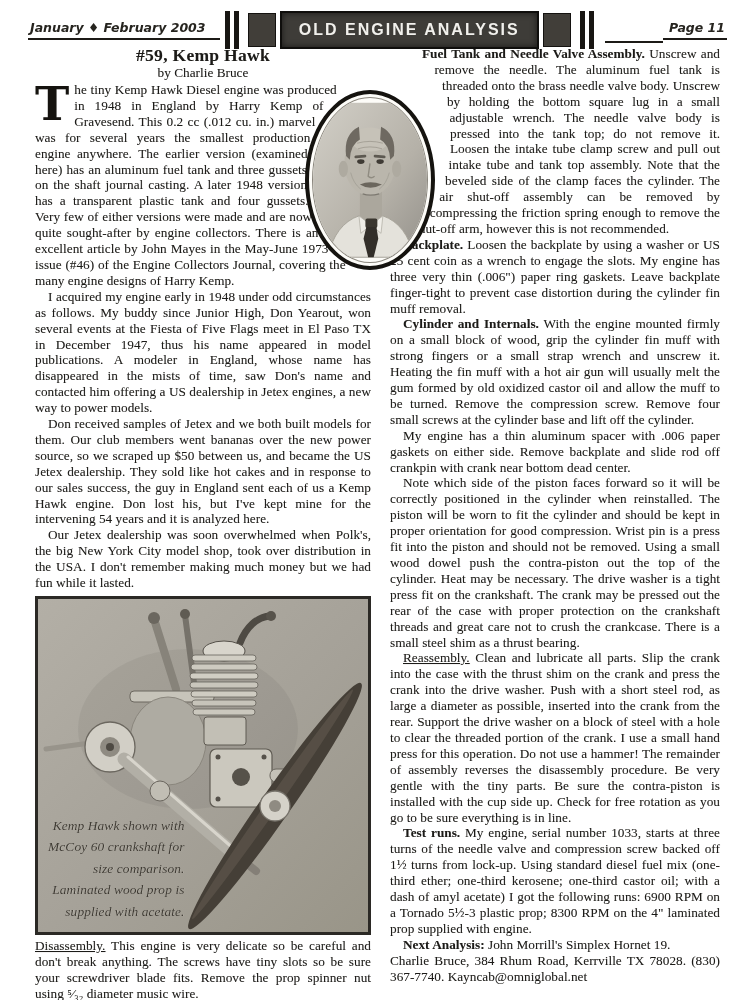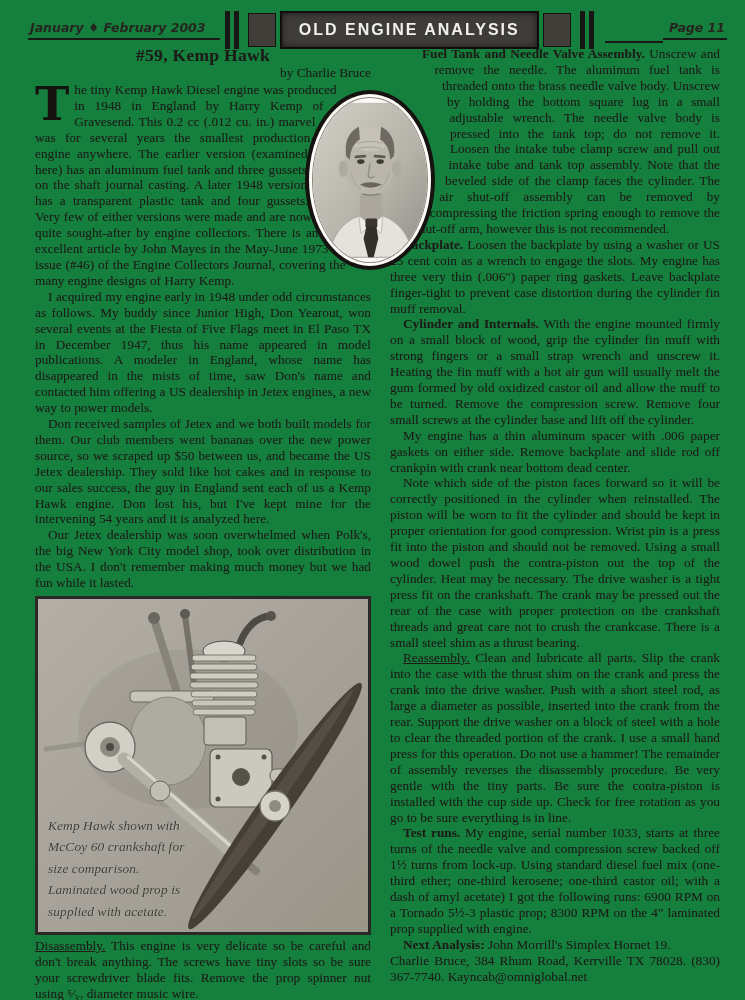--- a/index.html
+++ b/index.html
@@ -1,18 +1,18 @@
 <!DOCTYPE html>
 <html><head>
 <meta charset="utf-8">
 <style>
   html,body{margin:0;padding:0;background:#e8e8e6;}
   .page{
     position:relative;width:745px;height:1000px;margin:0 auto;
-    background:#15803d;color:#1c1b18;
+    background:#ffffff;color:#1c1b18;
     font-family:"Liberation Serif","DejaVu Serif",serif;
     overflow:hidden;
   }
   
   .hdr{position:absolute;top:10px;left:28px;right:18px;height:40px;display:flex;align-items:center;}
   .issue{
     font-family:"DejaVu Sans","Liberation Sans",sans-serif;font-style:italic;font-weight:bold;
     font-size:12.5px;color:#26241f;border-bottom:2px solid #1c1a16;padding:0 14px 3px 2px;white-space:nowrap;
   }
   .bars{display:flex;gap:4px;margin:0 5px;}
@@ -37,21 +37,21 @@
   .col{font-size:13.2px;line-height:15.9px;text-align:justify;letter-spacing:.05px;
        text-shadow:.2px .2px 0 rgba(30,28,24,.25);}
   .col-left{width:336px;flex:none;}
   .col-right{flex:1;}
   .col p{margin:0;text-indent:13px;}
   .col p.noindent{text-indent:0;}
   h1.title{
     margin:0;text-align:center;font-size:17.5px;line-height:19px;font-weight:bold;
     font-family:"Liberation Serif","DejaVu Serif",serif;letter-spacing:.3px;text-indent:0;
   }
-  .byline{text-align:right;font-size:13.2px;line-height:15px;margin-bottom:2px;}
+  .byline{text-align:center;font-size:13.2px;line-height:15px;margin-bottom:2px;}
   .dropcap{
     float:left;font-family:"DejaVu Serif","Liberation Serif",serif;font-weight:bold;
     font-size:46px;line-height:40px;padding:2px 5px 0 0;color:#15130f;
   }
   .lead-b{font-weight:bold;margin-top:36px;}
   .lead-u{text-decoration:underline;}
   
   .shim-l{float:right;width:64px;height:184px;margin-top:8px;
           shape-outside:ellipse(68px 92px at 68px 92px);}
   .shim-r{float:left;width:60px;height:184px;margin-top:44px;
@@ -62,21 +62,21 @@
     border:4px solid #15130f;border-radius:50%;padding:3px;background:#fdfcf8;z-index:5;
   }
   .portrait .ph{width:100%;height:100%;border-radius:50%;overflow:hidden;border:1px solid #8a867d;box-sizing:border-box;}
   .portrait svg{display:block;width:100%;height:100%;}
   
   figure.engine{margin:5px 0 3px 0;position:relative;width:336px;box-sizing:border-box;
     border:3px solid #2b2925;background:#a7a39a;}
   figure.engine svg{display:block;width:330px;height:333px;}
   figcaption.cap{
     position:absolute;left:10px;bottom:10px;font-style:italic;font-size:13.5px;line-height:21.5px;
-    color:#3e3a33;text-shadow:.3px .3px 0 rgba(250,248,240,.4);text-align:left;
+    color:#3e3a33;text-shadow:.3px .3px 0 rgba(250,248,240,.4);text-align:right;
   }
 </style>
 </head>
 <body>
 
 <div class="page">
 
   <div class="hdr">
     <span class="issue">January ♦ February 2003</span>
     <span class="bars">

